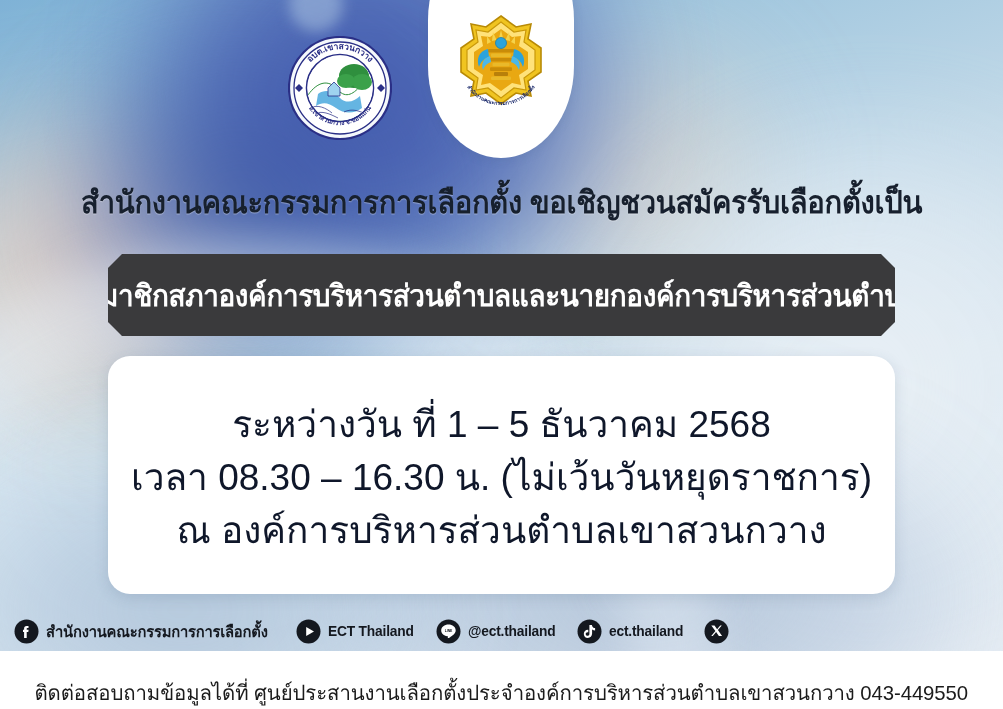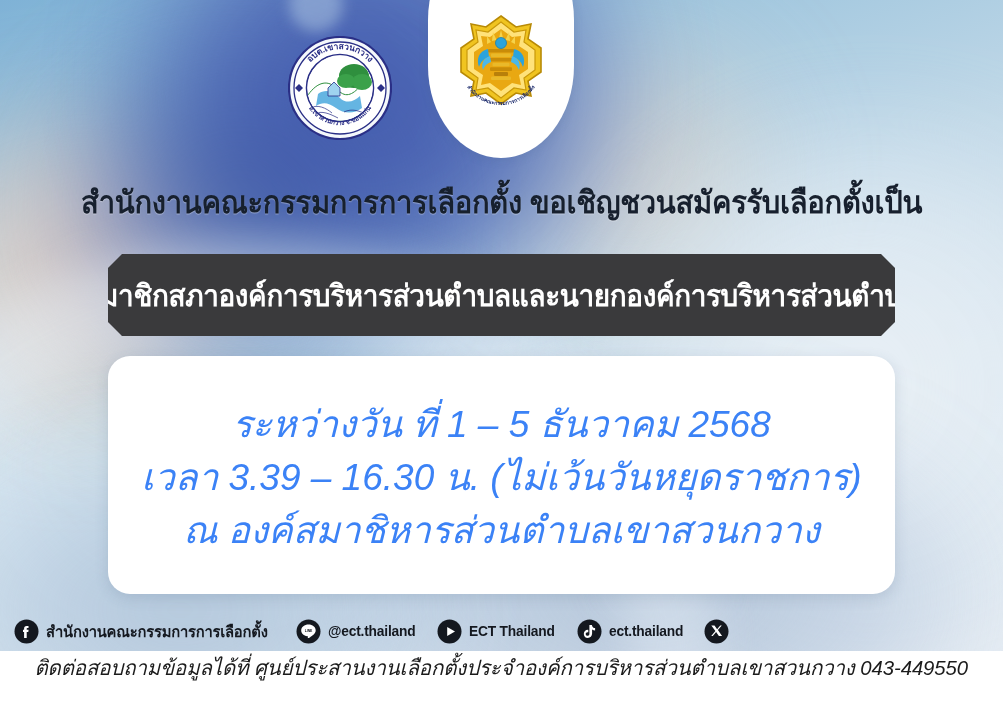--- a/index.html
+++ b/index.html
@@ -200,23 +200,22 @@
     justify-content: center;
     gap: 2px;
     padding-top: 4px;
     box-sizing: border-box;
   }
   .info-line {
     font-family: "Liberation Sans", "DejaVu Sans", sans-serif;
     font-weight: 400;
     font-size: 37px;
     line-height: 51px;
-    color: #3b82f6;
+    color: #0f172a;
     white-space: nowrap;
-    font-style: italic;
   }
 
   
   .social-bar {
     position: absolute;
     left: 0; top: 612px;
     width: 1003px;
     height: 38px;
     display: flex;
     align-items: center;
@@ -251,23 +250,22 @@
   }
 
   
   .caption-strip {
     position: absolute;
     left: 0; top: 651px;
     width: 1003px;
     height: 58px;
     background: #ffffff;
     display: flex;
-    align-items: flex-start;
+    align-items: flex-end;
     justify-content: center;
-    font-style: italic;
   }
   .caption-text {
     font-family: "Liberation Sans Narrow", "Liberation Sans", "DejaVu Sans", sans-serif;
     font-weight: 400;
     font-size: 21px;
     color: #1b1b1b;
     letter-spacing: -0.1px;
     white-space: nowrap;
     transform: scaleX(0.97);
   }
@@ -379,56 +377,56 @@
   </div>
 
   <div class="headline">สำนักงานคณะกรรมการการเลือกตั้ง ขอเชิญชวนสมัครรับเลือกตั้งเป็น</div>
 
   <div class="dark-banner">
     <span class="dark-banner-text">สมาชิกสภาองค์การบริหารส่วนตำบลและนายกองค์การบริหารส่วนตำบล</span>
   </div>
 
   <div class="info-card">
     <div class="info-line">ระหว่างวัน ที่ 1 – 5 ธันวาคม 2568</div>
-    <div class="info-line">เวลา 3.39 – 16.30 น. (ไม่เว้นวันหยุดราชการ)</div>
-    <div class="info-line">ณ องค์สมาชิหารส่วนตำบลเขาสวนกวาง</div>
+    <div class="info-line">เวลา 08.30 – 16.30 น. (ไม่เว้นวันหยุดราชการ)</div>
+    <div class="info-line">ณ องค์การบริหารส่วนตำบลเขาสวนกวาง</div>
   </div>
 
   <div class="social-bar">
 
     <div class="social-item">
       <svg class="social-icon" viewBox="0 0 25 25">
         <circle cx="12.5" cy="12.5" r="12" fill="#14181f"></circle>
         <path d="M14.3 12.9h-1.6v6.2h-2.6v-6.2H9v-2.2h1.1V9.4c0-1.5.7-2.5 2.5-2.5h1.9v2.2h-1.2c-.5 0-.6.2-.6.6v1h1.9z" fill="#ffffff"></path>
       </svg>
       <span class="social-label thai">สำนักงานคณะกรรมการการเลือกตั้ง</span>
     </div>
 
 
+
+    <div class="social-item">
+      <svg class="social-icon" viewBox="0 0 25 25">
+        <circle cx="12.5" cy="12.5" r="12" fill="#14181f"></circle>
+        <path d="M10.2 7.9 L18 12.5 L10.2 17.1 Z" fill="#ffffff"></path>
+      </svg>
+      <span class="social-label">ECT Thailand</span>
+    </div>
 
     <div class="social-item">
       <svg class="social-icon" viewBox="0 0 25 25">
         <circle cx="12.5" cy="12.5" r="12" fill="#14181f"></circle>
         <path d="M12.5 5.6c-4 0-7.3 2.6-7.3 5.8 0 2.9 2.6 5.3 6.1 5.8.2 0 .5.2.6.4.1.2 0 .5 0 .5s-.1.5-.1.6c0 .2-.2.7.6.4.8-.3 4.2-2.5 5.7-4.2 1-1.1 1.6-2.3 1.6-3.5 0-3.2-3.2-5.8-7.2-5.8z" fill="#ffffff"></path>
         <text x="12.5" y="12.6" text-anchor="middle" font-family="'Liberation Sans', sans-serif" font-size="3.4" font-weight="bold" fill="#14181f">LINE</text>
       </svg>
       <span class="social-label">@ect.thailand</span>
     </div>
 
     <div class="social-item">
       <svg class="social-icon" viewBox="0 0 25 25">
         <circle cx="12.5" cy="12.5" r="12" fill="#14181f"></circle>
-        <path d="M10.2 7.9 L18 12.5 L10.2 17.1 Z" fill="#ffffff"></path>
-      </svg>
-      <span class="social-label">ECT Thailand</span>
-    </div>
-
-    <div class="social-item">
-      <svg class="social-icon" viewBox="0 0 25 25">
-        <circle cx="12.5" cy="12.5" r="12" fill="#14181f"></circle>
         <path d="M14.9 5.9c.3 1.9 1.4 3 3.2 3.2v2.3c-1.1 0-2.1-.3-3-.9v4.1c0 2.5-1.9 4.4-4.3 4.4-2.2 0-4-1.8-4-4.1 0-2.4 2-4.3 4.5-4v2.4c-.2-.1-.5-.1-.8-.1-1 0-1.8.8-1.8 1.8s.8 1.8 1.8 1.8c1 0 1.9-.8 1.9-1.9V5.9z" fill="#ffffff"></path>
       </svg>
       <span class="social-label">ect.thailand</span>
     </div>
 
     <div class="social-item">
       <svg class="social-icon" viewBox="0 0 25 25">
         <circle cx="12.5" cy="12.5" r="12" fill="#14181f"></circle>
         <path d="M7.3 6.6h3.2l2.6 3.6 3.1-3.6h1.6l-3.9 4.5 4.2 5.8h-3.2l-2.8-3.9-3.3 3.9H7.2l4.2-4.9z" fill="#ffffff"></path>
       </svg>

